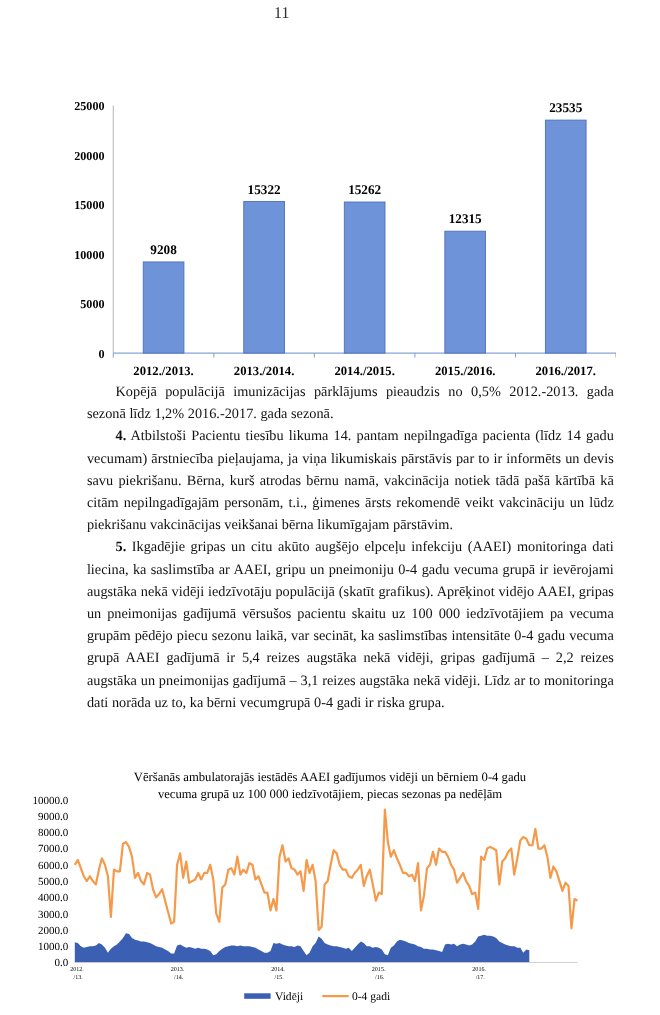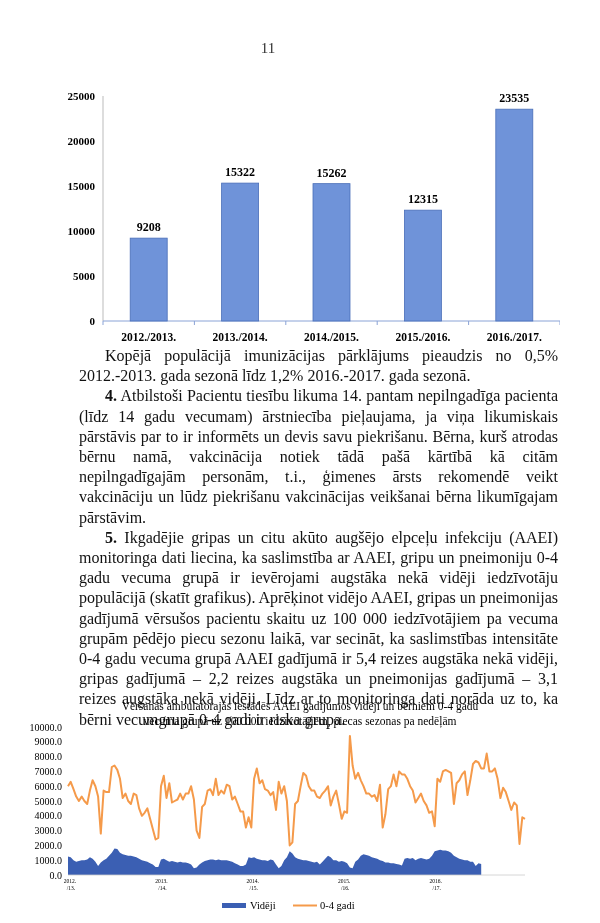--- a/index.html
+++ b/index.html
@@ -1,19 +1,19 @@
 <!DOCTYPE html>
 <html><head>
 <meta charset="utf-8">
 <style>
   html, body { margin: 0; padding: 0; background: #ffffff; }
   body { width: 600px; height: 923px; position: relative; overflow: hidden; font-family: "Liberation Serif", serif; color: #111; }
-  .page-num { position: absolute; top: 4px; left: 16px; width: 504px; text-align: center; font-size: 15px; color: #333; margin-top: 36px; }
+  .page-num { position: absolute; top: 4px; left: 4px; width: 504px; text-align: center; font-size: 15px; color: #333; }
   #bar-chart { position: absolute; left: 60px; top: 75px; }
-  .para { position: absolute; left: 79px; width: 479px; font-size: 16px; line-height: 20.2px; text-align: justify; }
+  .para { position: absolute; left: 79px; width: 479px; font-size: 13px; line-height: 20.2px; text-align: justify; }
   .para p { margin: 0; text-indent: 26px; }
   .para b { font-weight: bold; }
   #line-chart { position: absolute; left: 0; top: 695px; }
   svg text { font-family: "Liberation Serif", serif; }
 </style>
 </head>
 <body>
 
 <div class="page-num">11</div>
 

